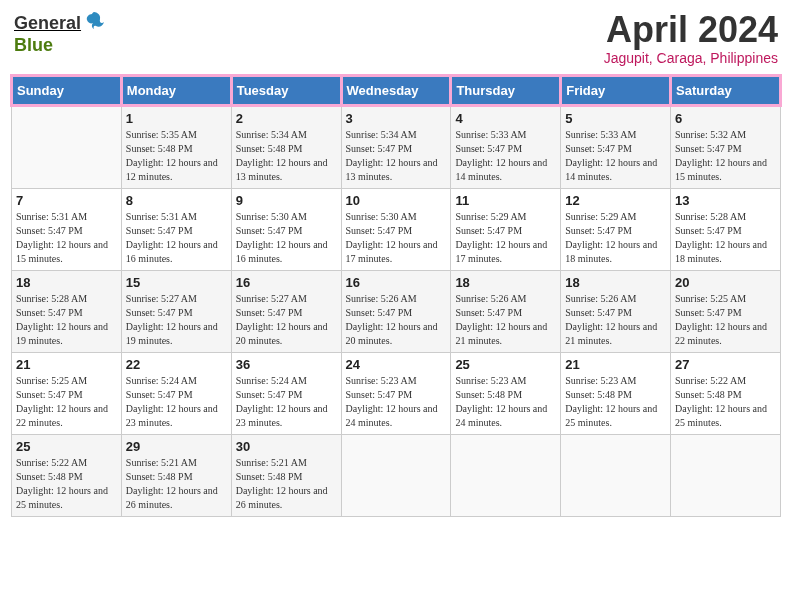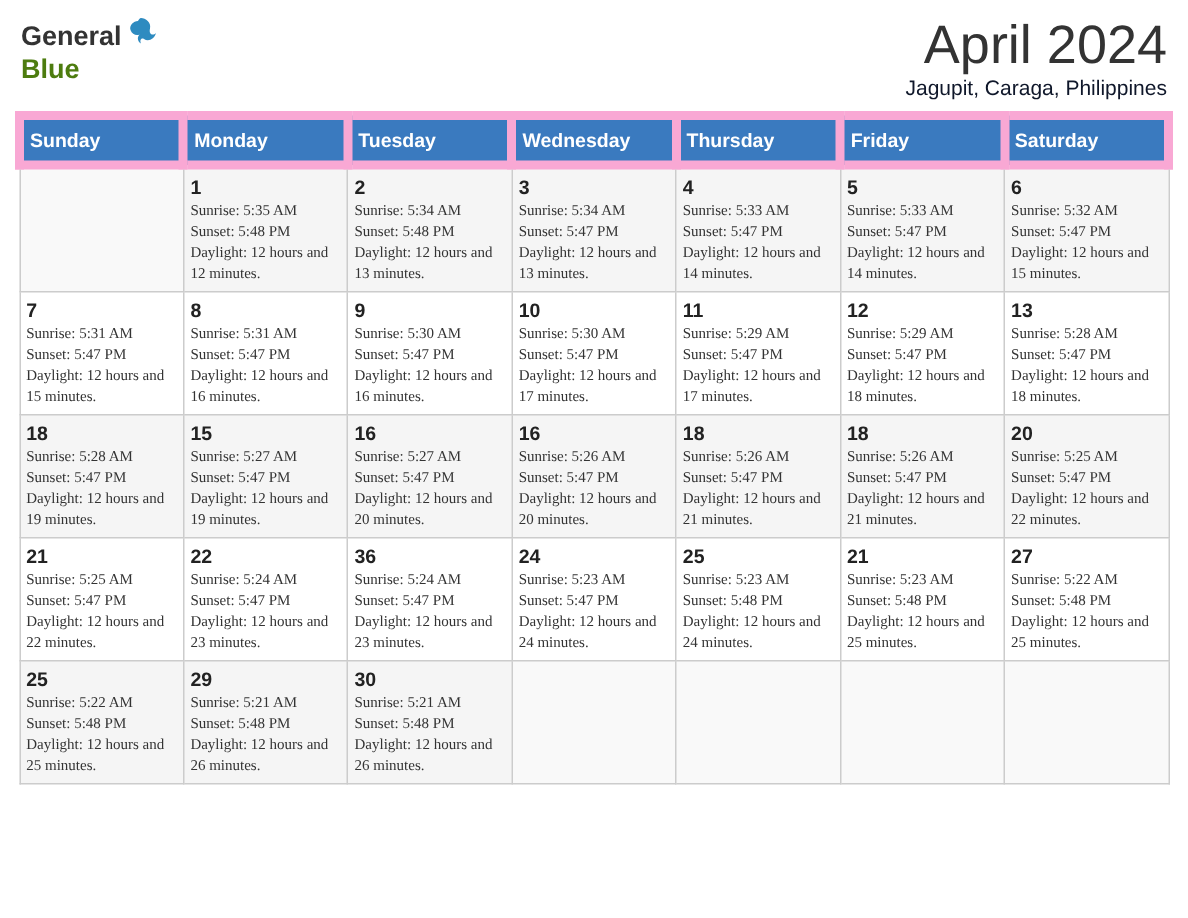--- a/index.html
+++ b/index.html
@@ -32,42 +32,42 @@
       font-size: 18px;
       font-weight: bold;
       color: #4d7c0f;
       line-height: 1;
     }
     .title-section {
       text-align: right;
     }
     .month-title {
       font-size: 36px;
-      font-weight: normal;
+      font-weight: bold;
       color: #333;
       line-height: 1.1;
     }
     .location-title {
       font-size: 14px;
-      color: #0f172a;
+      color: #be185d;
       margin-left: 16px;
     }
     table {
       width: 100%;
       border-collapse: collapse;
       font-size: 11px;
     }
     thead tr th {
       background-color: #3a7abf;
       color: white;
       padding: 6px 4px;
       text-align: left;
       font-size: 13px;
       font-weight: bold;
-      border: 6px solid #f9a8d4;
+      border: 3px solid #f9a8d4;
     }
     tbody tr td {
       border: 1px solid #ccc;
       padding: 4px;
       vertical-align: top;
       width: 14.28%;
       min-height: 80px;
     }
     .day-number {
       font-size: 13px;
@@ -91,21 +91,21 @@
     .empty-cell {
       background-color: #f9f9f9;
     }
   </style>
 </head>
 <body>
 
 <div class="header-section">
   <div class="logo">
     <div>
-      <div style="display:flex;align-items:center;">
+      <div style="display:flex;align-items:center;text-decoration:underline;">
         <span class="logo-text-general">General</span>
         <span style="margin-left:2px;">
           <svg width="22" height="22" viewBox="0 0 22 22">
             <path d="M11 2 C14 2 18 5 17 9 C16 13 19 14 21 12 C20 16 16 18 13 16 C11 15 10 17 11 19 C9 18 8 15 10 13 C8 14 5 13 4 10 C3 7 6 4 9 4 C9.5 3 10.2 2 11 2Z" fill="#2e8bc0"></path>
           </svg>
         </span>
       </div>
       <div>
         <span class="logo-text-blue">Blue</span>
       </div>

